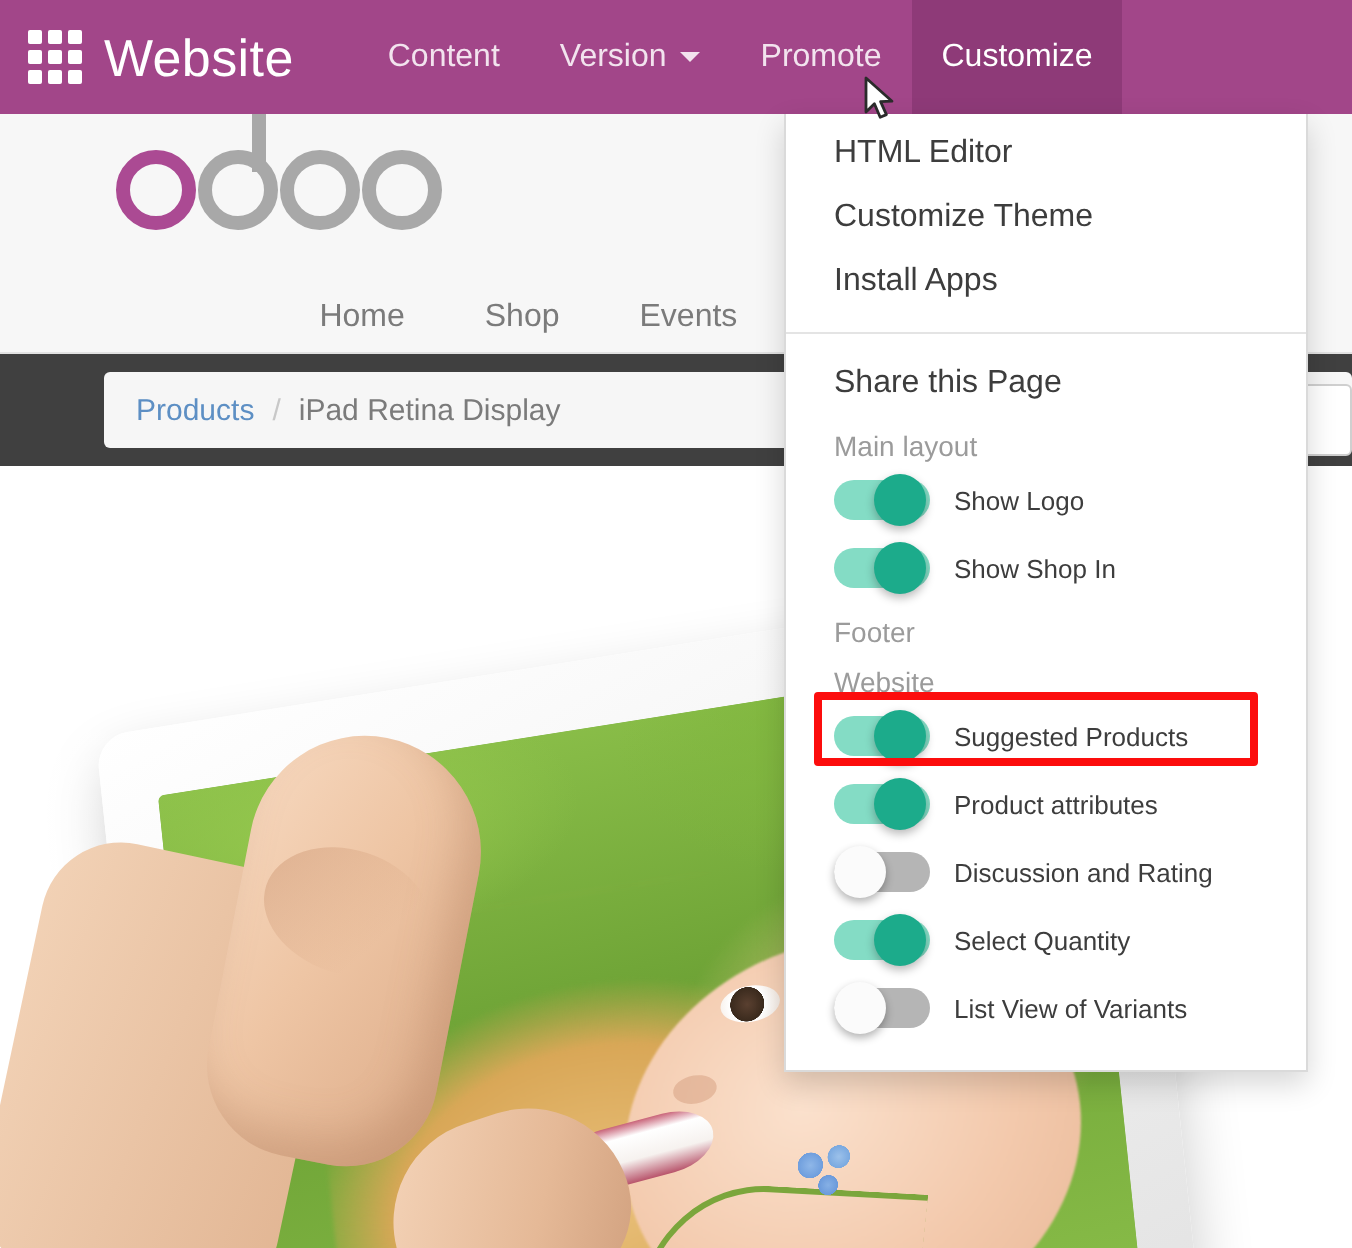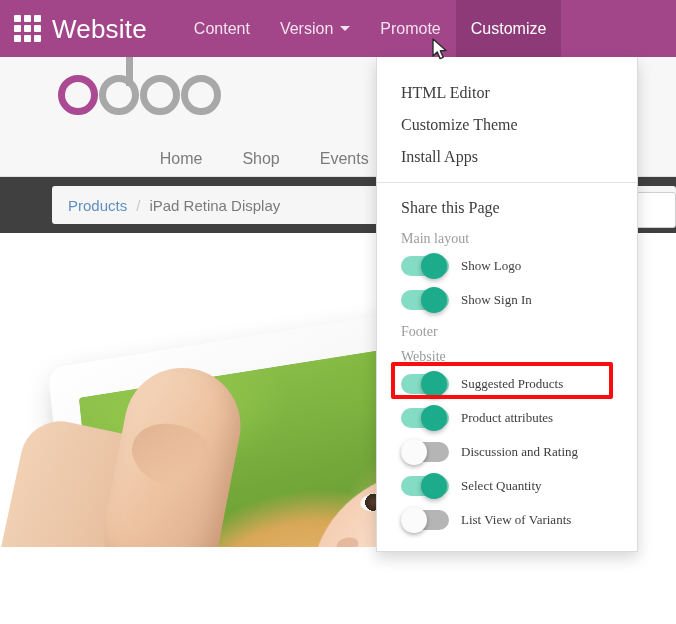--- a/index.html
+++ b/index.html
@@ -81,21 +81,21 @@
     border-left: 5px solid transparent;
     border-right: 5px solid transparent;
     border-top: 5px solid #f2e3ee;
   }
 
   
   .page {
     position: absolute;
     top: 57px; left: 0;
     width: 676px;
-    height: 490px;
+    height: 567px;
     background: #ffffff;
     overflow: hidden;
   }
   .site-header {
     position: relative;
     height: 120px;
     background: #f7f7f7;
     border-bottom: 1px solid #e2e2e2;
   }
   .logo {
@@ -323,29 +323,28 @@
     background:
       linear-gradient(to right, rgba(255,255,255,1) 0%, rgba(255,255,255,0) 9%),
       linear-gradient(to bottom, rgba(255,255,255,1) 0%, rgba(255,255,255,0) 10%);
     pointer-events: none;
   }
 
   
   .dropdown {
     position: absolute;
     top: 57px;
-    left: 376px;
+    left: 392px;
     width: 262px;
     background: #ffffff;
     border: 1px solid #dadada;
     border-top: none;
     box-shadow: 0 6px 14px rgba(0,0,0,0.16);
-    padding: 20px 0 14px 0;
+    padding: 4px 0 14px 0;
     z-index: 50;
-    font-family: Liberation Serif, serif;
   }
   .dd-item {
     padding: 7px 24px;
     font-size: 16px;
     color: #3d3d3d;
     cursor: pointer;
     white-space: nowrap;
   }
   .dd-divider {
     height: 1px;
@@ -528,21 +527,21 @@
         <span class="track"></span>
         <span class="knob"></span>
       </span>
       <span class="dd-toggle-label">Show Logo</span>
     </div>
     <div class="dd-toggle-row">
       <span class="switch on">
         <span class="track"></span>
         <span class="knob"></span>
       </span>
-      <span class="dd-toggle-label">Show Sign In</span>
+      <span class="dd-toggle-label">Show Shop In</span>
     </div>
 
     <div class="dd-section">Footer</div>
 
     <div class="dd-section">Website</div>
 
     <div class="dd-toggle-row">
       <span class="switch on">
         <span class="track"></span>
         <span class="knob"></span>

